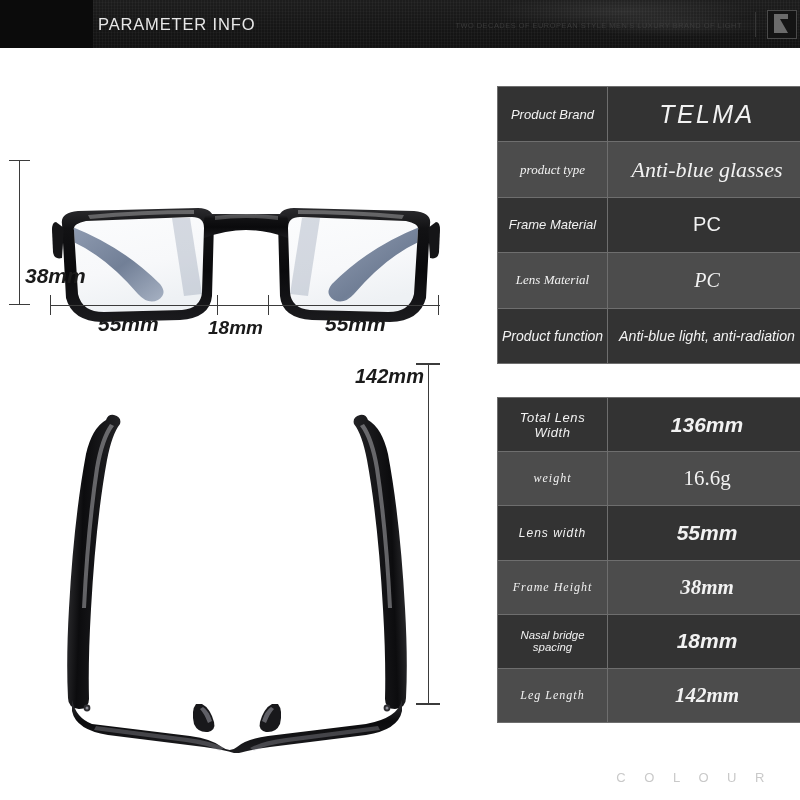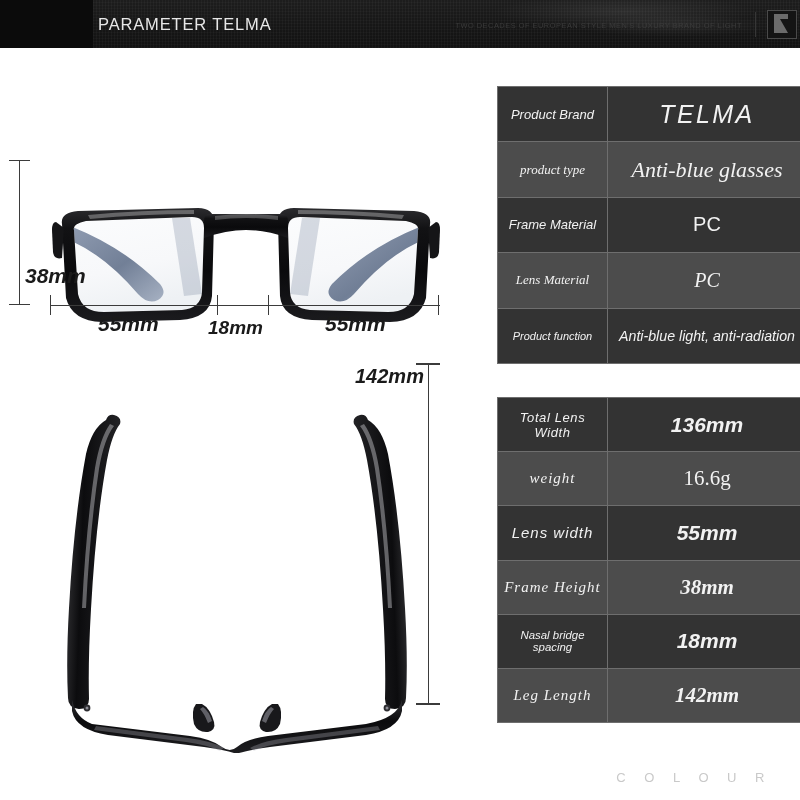--- a/index.html
+++ b/index.html
@@ -176,28 +176,28 @@
   #table1 .v-brand {
     font-style: italic;
     font-size: 25px;
     letter-spacing: 2.4px;
     font-weight: 400;
   }
   #table1 .v-type  { font-style: italic; font-size: 22px; }
   #table1 .v-plain { font-style: normal; font-size: 20px; }
   #table1 .v-ital  { font-style: italic; font-size: 20px; }
   #table1 .v-func  { font-style: italic; font-size: 14.2px; }
-  #table1 .k-small { font-size: 11px; }
+  #table1 .k-small { font-size: 14px; }
 
   #table2 { left: 497px; top: 397px; width: 296px; }
   #table2 tr { height: 54.2px; }
   #table2 .v { font-style: italic; font-weight: 700; font-size: 21px; }
   #table2 .v-upright { font-style: normal; font-weight: 400; font-size: 21px; }
   #table2 .k-tight { font-size: 11.4px; margin-top: 8px; }
-  #table2 .k-wide  { font-size: 15px; letter-spacing: 1px; }
+  #table2 .k-wide  { font-size: 12px; letter-spacing: 1px; }
   #table2 .k-sp    { letter-spacing: 0.6px; text-align: center; }
 
   
   .footer-colour {
     position: absolute;
     left: 0;
     top: 770px;
     width: 772px;
     text-align: right;
     font-family: "Liberation Sans", sans-serif;
@@ -207,21 +207,21 @@
   }
 </style>
 </head>
 <body>
 
 <div id="page">
 
   <div class="header">
     <div class="header-texture"></div>
     <div class="header-swoosh"></div>
-    <div class="header-title">PARAMETER TELMA</div>
+    <div class="header-title">PARAMETER INFO</div>
     <div class="header-tagline">TWO DECADES OF EUROPEAN STYLE MEN'S LUXURY BRAND OF LIGHT</div>
     <div class="header-divider"></div>
     <div class="header-logo">
       <svg width="28" height="27" viewBox="0 0 28 27">
         <rect x="0" y="0" width="28" height="27" fill="#141414"></rect>
         <path d="M6 3 L20 3 L20 8 L12 8 L20 22 L6 22 Z" fill="#6b6b6b"></path>
       </svg>
     </div>
   </div>
 

